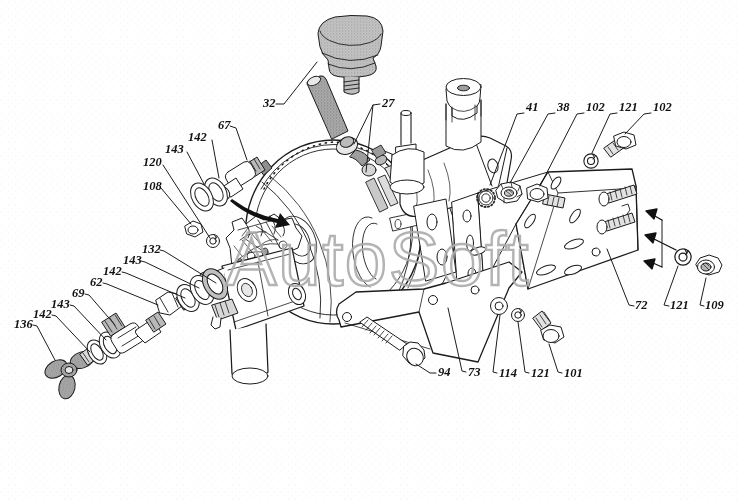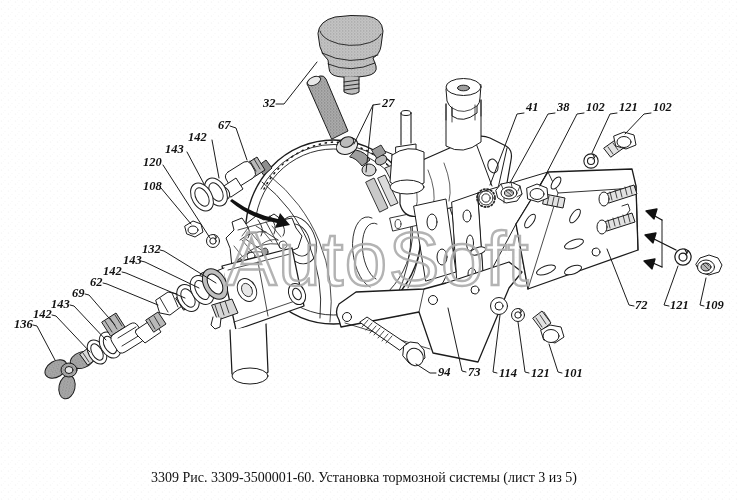--- a/index.html
+++ b/index.html
@@ -366,14 +366,13 @@
   <text x="531" y="377">121</text>
   <text x="564" y="377">101</text>
   <text x="635" y="309">72</text>
   <text x="670" y="309">121</text>
   <text x="705" y="309">109</text>
 </g>
 </g>
 
 <text x="226" y="285" font-family="Liberation Sans, sans-serif" font-size="76" letter-spacing="1.6" fill="none" stroke="#ababab" stroke-width="2.4" opacity="0.9">AutoSoft</text>
 </svg>
-<div class="cap">3309 Рис. 3309-3500001-60. Установка тормозной системы (лист 3 из 5)</div>
 </div>
 
 </body></html>

